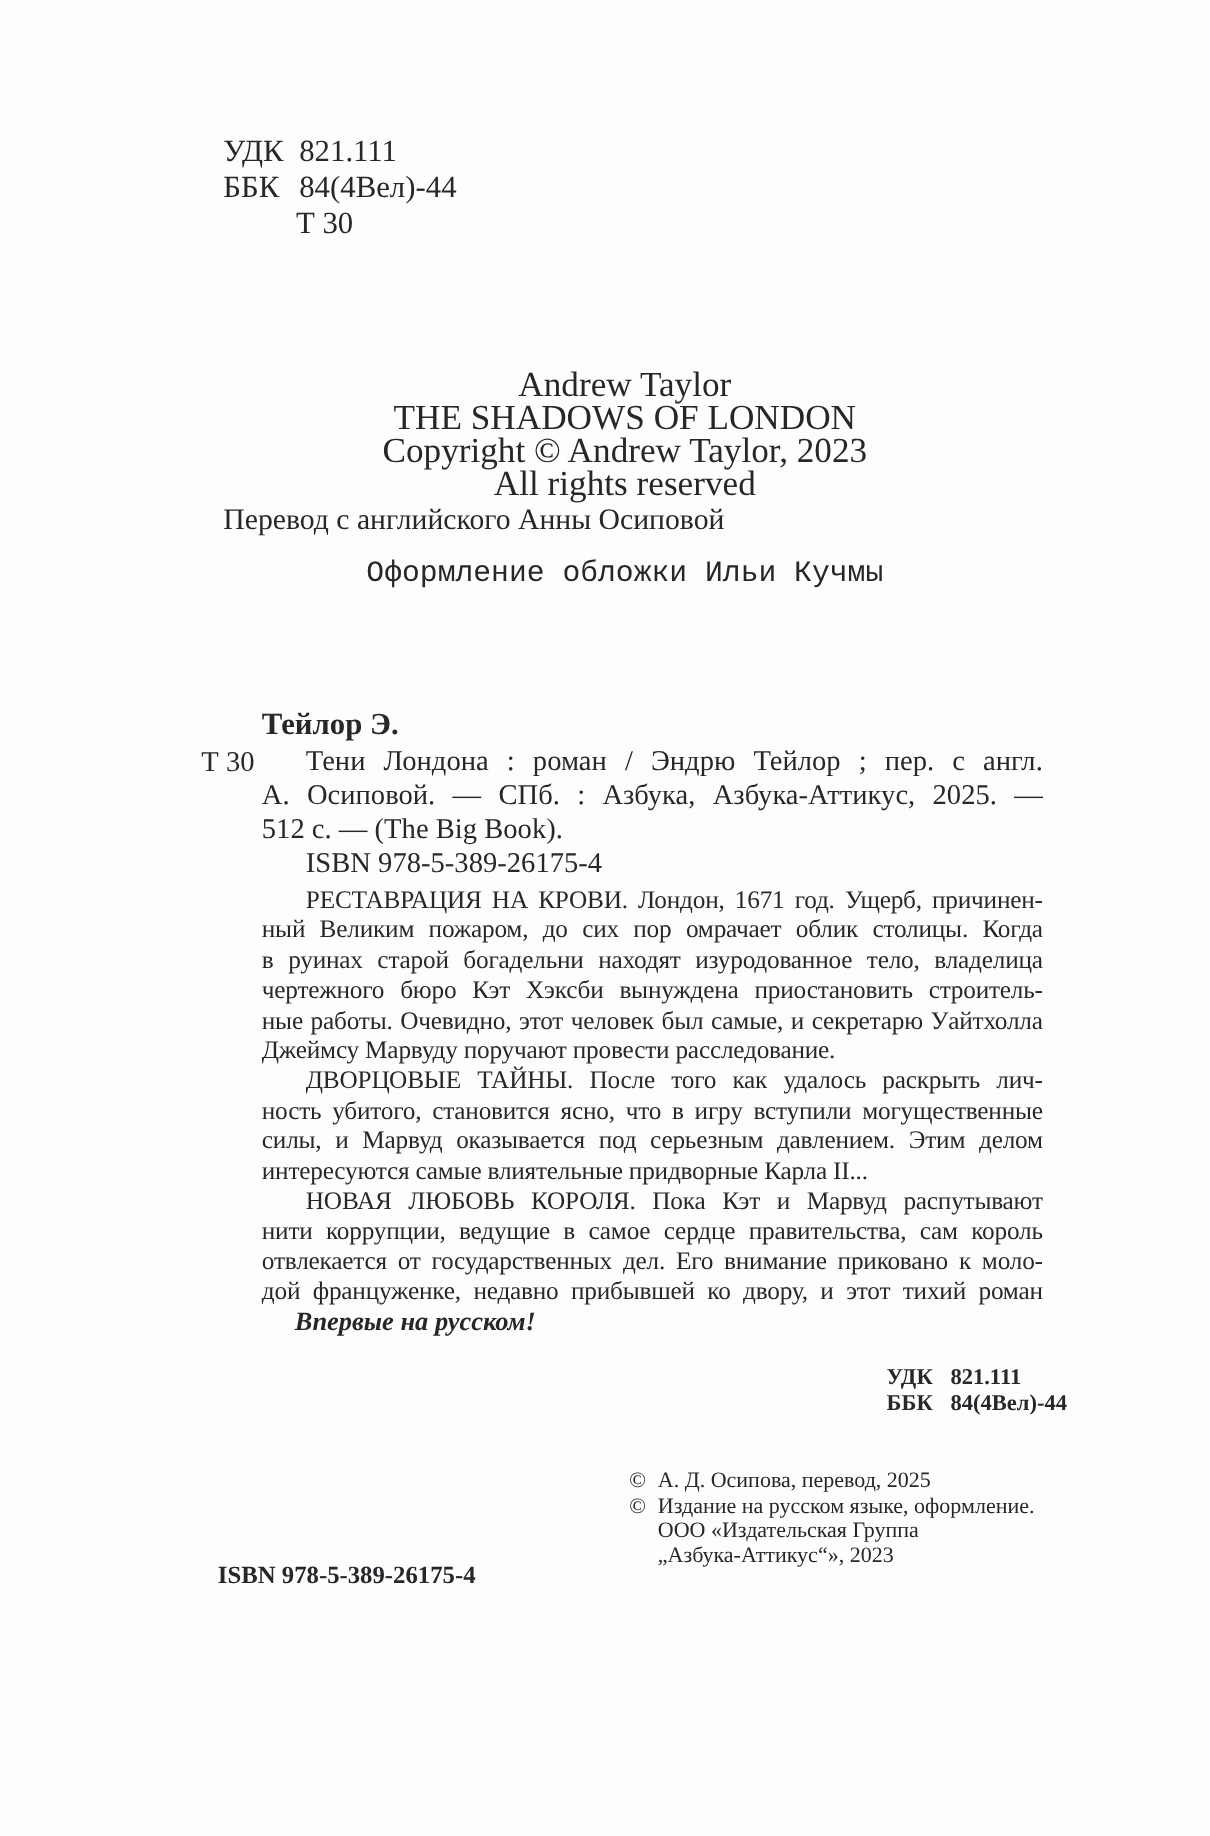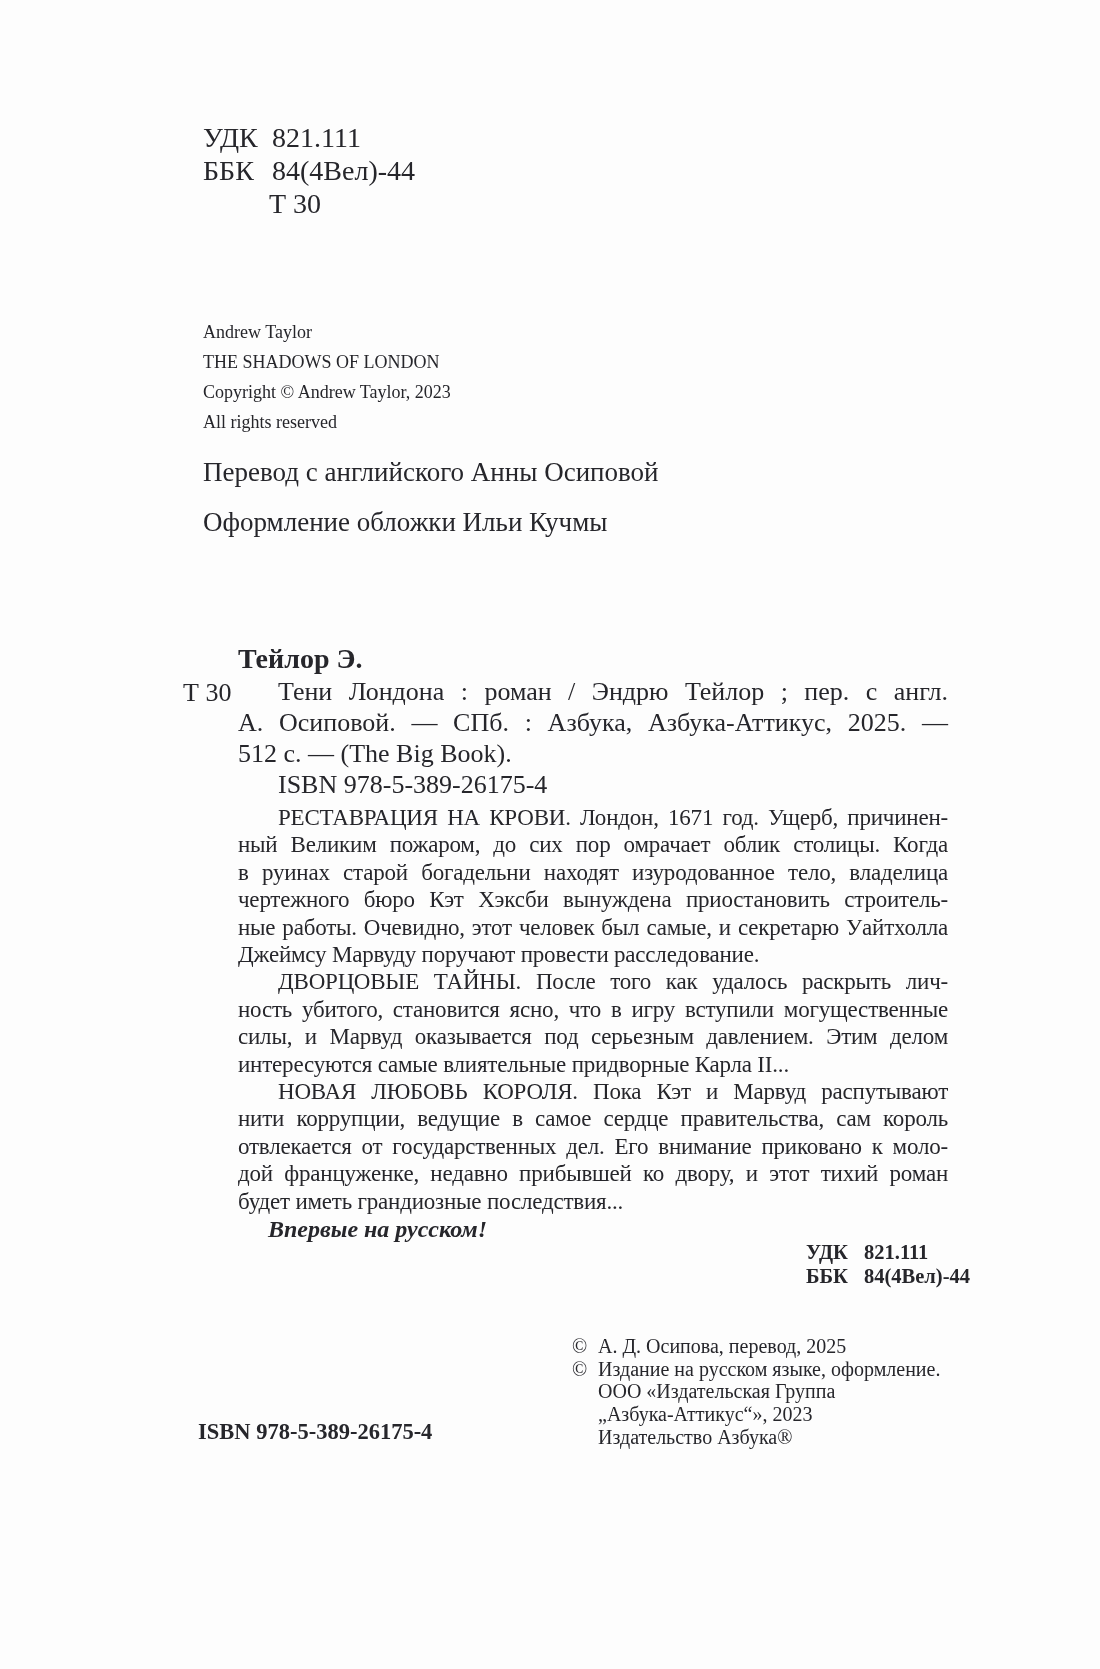--- a/index.html
+++ b/index.html
@@ -12,23 +12,23 @@
     overflow:hidden;
   }
   .abs{position:absolute;}
 
   
   #top-codes{left:203px;top:121px;font-size:28px;line-height:33px;}
   #top-codes .lbl{display:inline-block;width:69px;}
   #top-codes .sign{padding-left:66px;}
 
   
-  #orig{left:203px;top:317px;width:730px;font-size:18px;line-height:30px;}
+  #orig{left:203px;top:334px;width:730px;text-align:center;font-size:32px;line-height:30px;}
   #credit-translation{left:203px;top:457px;width:730px;text-align:left;font-size:27px;}
-  #credit-cover{left:203px;top:507px;width:730px;text-align:left;font-size:27px;}
+  #credit-cover{left:203px;top:507px;width:730px;text-align:center;font-size:27px;font-family:Liberation Mono, monospace;}
 
   
   #card{left:238px;top:642px;width:710px;}
   .cc-heading{font-weight:bold;font-size:28px;line-height:34px;}
   .bib{font-size:26px;line-height:31px;}
   .ann{font-size:23px;line-height:27.4px;letter-spacing:-0.2px;}
   .ind{padding-left:40px;}
   .jl{text-align:justify;text-align-last:justify;}
   .first-ann{margin-top:4px;}
   #card-sign{left:-55px;top:36px;font-size:26px;position:absolute;}
@@ -78,30 +78,28 @@
   <div class="ann jl">ные работы. Очевидно, этот человек был самые, и секретарю Уайтхолла</div>
   <div class="ann">Джеймсу Марвуду поручают провести расследование.</div>
   <div class="ann ind jl">ДВОРЦОВЫЕ ТАЙНЫ. После того как удалось раскрыть лич-</div>
   <div class="ann jl">ность убитого, становится ясно, что в игру вступили могущественные</div>
   <div class="ann jl">силы, и Марвуд оказывается под серьезным давлением. Этим делом</div>
   <div class="ann">интересуются самые влиятельные придворные Карла II...</div>
   <div class="ann ind jl">НОВАЯ ЛЮБОВЬ КОРОЛЯ. Пока Кэт и Марвуд распутывают</div>
   <div class="ann jl">нити коррупции, ведущие в самое сердце правительства, сам король</div>
   <div class="ann jl">отвлекается от государственных дел. Его внимание приковано к моло-</div>
   <div class="ann jl">дой француженке, недавно прибывшей ко двору, и этот тихий роман</div>
-  <div class="ann">будет иметь грандиозные последствия...</div>
   <div class="first-rus">Впервые на русском!</div>
 </div>
 
 <div class="abs" id="bottom-codes">
   <div><span class="lbl">УДК</span><span>821.111</span></div>
   <div><span class="lbl">ББК</span><span>84(4Вел)-44</span></div>
 </div>
 
 <div class="abs" id="footer-isbn">ISBN 978-5-389-26175-4</div>
 
 <div class="abs" id="footer-copy">
   <div class="copy-row"><span class="mark">©</span><span>А. Д. Осипова, перевод, 2025</span></div>
   <div class="copy-row"><span class="mark">©</span><span>Издание на русском языке, оформление.</span></div>
   <div class="copy-row"><span class="mark"></span><span>ООО «Издательская Группа</span></div>
   <div class="copy-row"><span class="mark"></span><span>„Азбука-Аттикус“», 2023</span></div>
-  <div class="copy-row"><span class="mark"></span><span>Издательство Азбука®</span></div>
 </div>
 
 </body></html>

